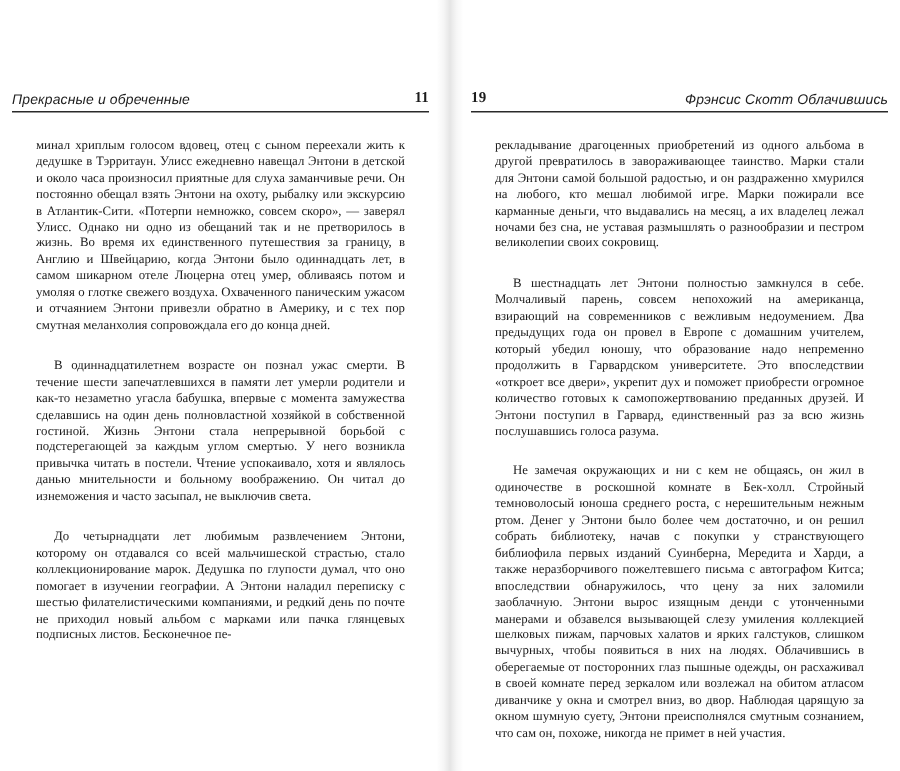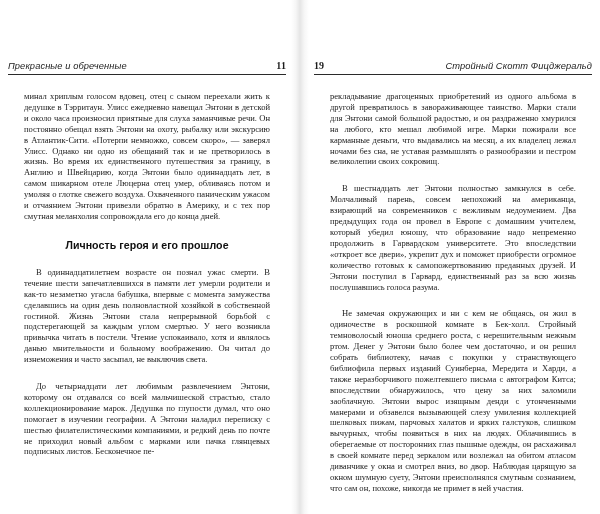--- a/index.html
+++ b/index.html
@@ -105,32 +105,31 @@
   <div class="page page-left">
 
     <div class="runhead runhead-left">
       <span class="title">Прекрасные и обреченные</span>
       <span class="folio">11</span>
     </div>
 
     <div class="copy">
       <p class="cont">минал хриплым голосом вдовец, отец с сыном переехали жить к дедушке в Тэрритаун. Улисс ежедневно навещал Энтони в детской и около часа произносил приятные для слуха заманчивые речи. Он постоянно обещал взять Энтони на охоту, рыбалку или экскурсию в Атлантик-Сити. «Потерпи немножко, совсем скоро», — заверял Улисс. Однако ни одно из обещаний так и не претворилось в жизнь. Во время их единственного путешествия за границу, в Англию и Швейцарию, когда Энтони было одиннадцать лет, в самом шикарном отеле Люцерна отец умер, обливаясь потом и умоляя о глотке свежего воздуха. Охваченного паническим ужасом и отчаянием Энтони привезли обратно в Америку, и с тех пор смутная меланхолия сопровождала его до конца дней.</p>
 
-      <h2 class="section-heading">Личность героя и его прошлое</h2>
 
       <p class="indent">В одиннадцатилетнем возрасте он познал ужас смерти. В течение шести запечатлевшихся в памяти лет умерли родители и как-то незаметно угасла бабушка, впервые с момента замужества сделавшись на один день полновластной хозяйкой в собственной гостиной. Жизнь Энтони стала непрерывной борьбой с подстерегающей за каждым углом смертью. У него возникла привычка читать в постели. Чтение успокаивало, хотя и являлось данью мнительности и больному воображению. Он читал до изнеможения и часто засыпал, не выключив света.</p>
       <p class="indent">До четырнадцати лет любимым развлечением Энтони, которому он отдавался со всей мальчишеской страстью, стало коллекционирование марок. Дедушка по глупости думал, что оно помогает в изучении географии. А Энтони наладил переписку с шестью филателистическими компаниями, и редкий день по почте не приходил новый альбом с марками или пачка глянцевых подписных листов. Бесконечное пе-</p>
     </div>
   </div>
 
   <div class="page page-right">
 
     <div class="runhead runhead-right">
       <span class="folio">19</span>
-      <span class="title">Стройный Скотт Фицджеральд</span>
+      <span class="title">Фрэнсис Скотт Облачившись</span>
     </div>
 
     <div class="copy">
       <p class="cont">рекладывание драгоценных приобретений из одного альбома в другой превратилось в завораживающее таинство. Марки стали для Энтони самой большой радостью, и он раздраженно хмурился на любого, кто мешал любимой игре. Марки пожирали все карманные деньги, что выдавались на месяц, а их владелец лежал ночами без сна, не уставая размышлять о разнообразии и пестром великолепии своих сокровищ.</p>
       <p class="indent">В шестнадцать лет Энтони полностью замкнулся в себе. Молчаливый парень, совсем непохожий на американца, взирающий на современников с вежливым недоумением. Два предыдущих года он провел в Европе с домашним учителем, который убедил юношу, что образование надо непременно продолжить в Гарвардском университете. Это впоследствии «откроет все двери», укрепит дух и поможет приобрести огромное количество готовых к самопожертвованию преданных друзей. И Энтони поступил в Гарвард, единственный раз за всю жизнь послушавшись голоса разума.</p>
       <p class="indent">Не замечая окружающих и ни с кем не общаясь, он жил в одиночестве в роскошной комнате в Бек-холл. Стройный темноволосый юноша среднего роста, с нерешительным нежным ртом. Денег у Энтони было более чем достаточно, и он решил собрать библиотеку, начав с покупки у странствующего библиофила первых изданий Суинберна, Мередита и Харди, а также неразборчивого пожелтевшего письма с автографом Китса; впоследствии обнаружилось, что цену за них заломили заоблачную. Энтони вырос изящным денди с утонченными манерами и обзавелся вызывающей слезу умиления коллекцией шелковых пижам, парчовых халатов и ярких галстуков, слишком вычурных, чтобы появиться в них на людях. Облачившись в оберегаемые от посторонних глаз пышные одежды, он расхаживал в своей комнате перед зеркалом или возлежал на обитом атласом диванчике у окна и смотрел вниз, во двор. Наблюдая царящую за окном шумную суету, Энтони преисполнялся смутным сознанием, что сам он, похоже, никогда не примет в ней участия.</p>
     </div>
   </div>
 
   <div class="gutter"></div>

